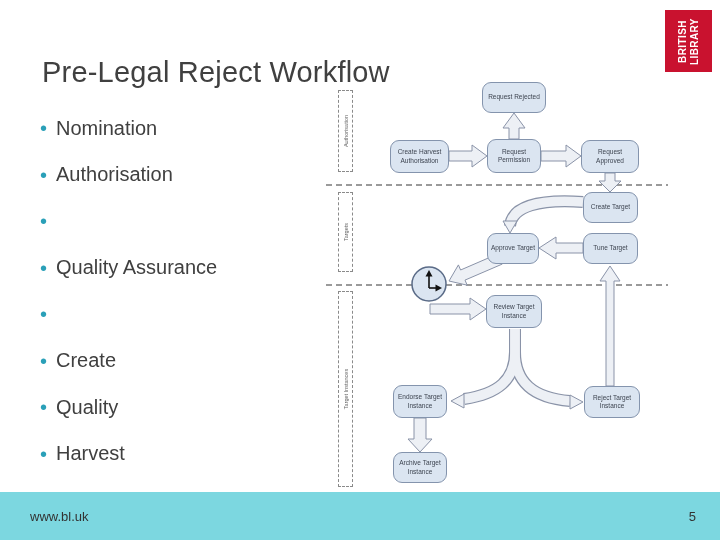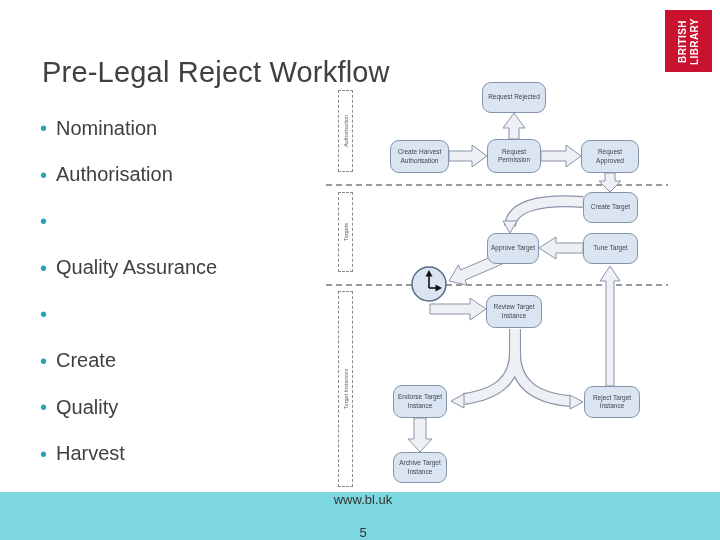--- a/index.html
+++ b/index.html
@@ -35,21 +35,21 @@
     display:flex; align-items:center;
     height:20px; margin-bottom:26.5px;
     font-size:20px; color:#404040;
   }
   .bullet-dot { color:#2aa0b8; font-size:20px; margin-right:9px; line-height:20px; }
 
   
   .footer {
     position:absolute; left:0; top:492px; width:720px; height:48px;
     background:#7cd7e0; display:flex; align-items:center; justify-content:space-between;
-    padding:0 24px 0 30px; font-size:13px; color:#333;flex-direction:column;
+    padding:0 24px 0 30px; font-size:13px; color:#333;
   }
 
   
   .diagram { position:absolute; left:0; top:0; width:720px; height:540px; }
   .dashline {
     position:absolute; left:326px; width:342px; height:2px;
     background:repeating-linear-gradient(90deg,#9a9a9a 0 6px,transparent 6px 10px);
   }
   .dash1 { top:184px; } .dash2 { top:284px; }
 

